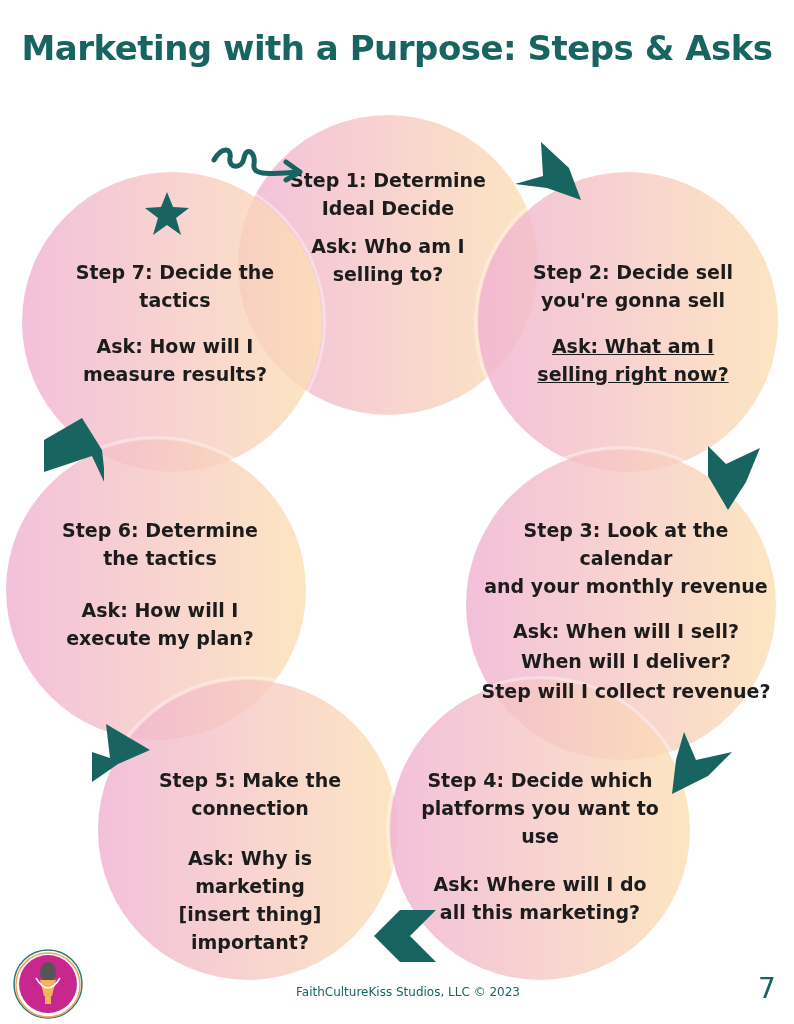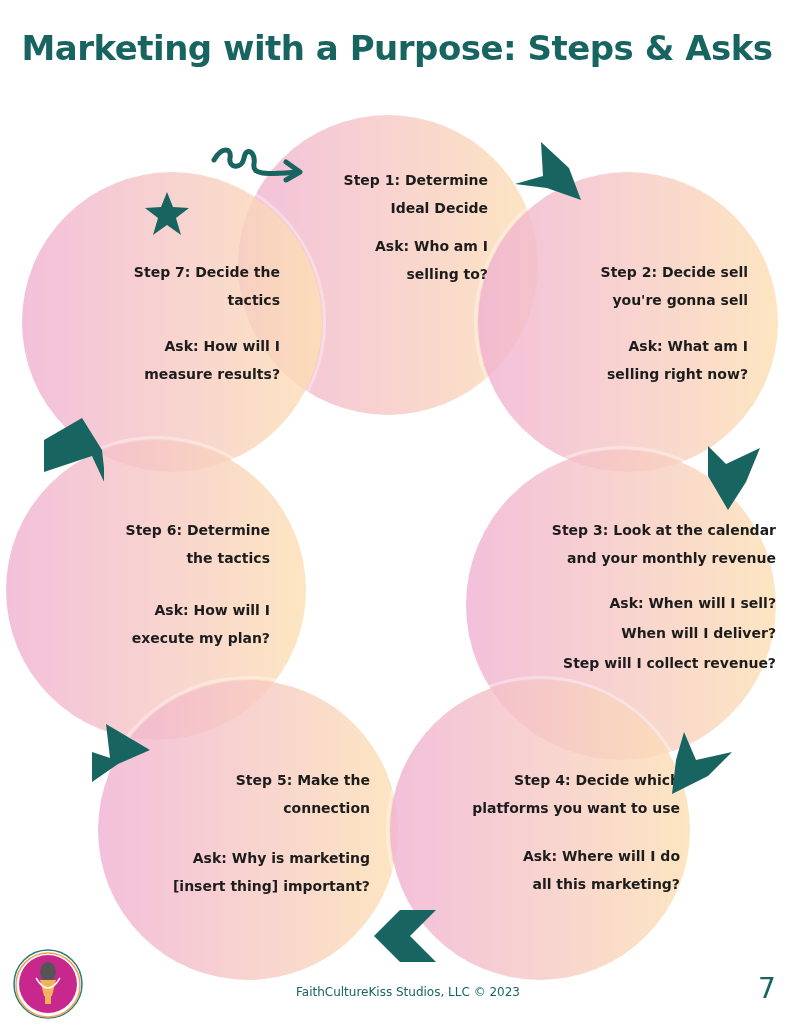--- a/index.html
+++ b/index.html
@@ -12,22 +12,22 @@
     }
     .circle {
       position: absolute; border-radius: 50%;
       background: linear-gradient(90deg, rgba(240,178,210,0.82) 0%, rgba(246,200,196,0.80) 50%, rgba(252,224,180,0.82) 100%);
     }
     .circle::after {
       content: ""; position: absolute; inset: -4px; border-radius: 50%;
       border: 3px solid rgba(255,255,255,0.35);
     }
     .step-text {
-      position: absolute; text-align: right;
-      font-family: "DejaVu Sans", sans-serif; font-weight: bold; font-size: 14px;
+      position: absolute; text-align: center;
+      font-family: "DejaVu Sans", sans-serif; font-weight: bold; font-size: 19px;
       line-height: 28px; color: #1c1c1c;
     }
     .step-text .ask { margin-top: 10px; }
     .arrow { position: absolute; }
     .footer {
       position: absolute; left: 0; top: 985px; width: 794px; text-align: center;
       font-family: "DejaVu Sans", sans-serif; font-size: 12px; color: #176460; padding-left: 22px;
     }
     .page-num {
       position: absolute; left: 758px; top: 972px;
@@ -57,21 +57,21 @@
       <div>Ask: Who am I</div>
       <div>selling to?</div>
     </div>
 </div>
 
 <div class="step-text" style="left:518px; top:258px; width:230px;">
   <div>
       <div>Step 2: Decide sell</div>
       <div>you're gonna sell</div>
     </div>
-  <div class="ask" style="margin-top:18px;">
+  <div class="ask" style="margin-top:18px;text-decoration:underline;">
       <div>Ask: What am I</div>
       <div>selling right now?</div>
     </div>
 </div>
 
 <div class="step-text" style="left:476px; top:516px; width:300px;">
   <div>
       <div>Step 3: Look at the calendar</div>
       <div>and your monthly revenue</div>
     </div>

